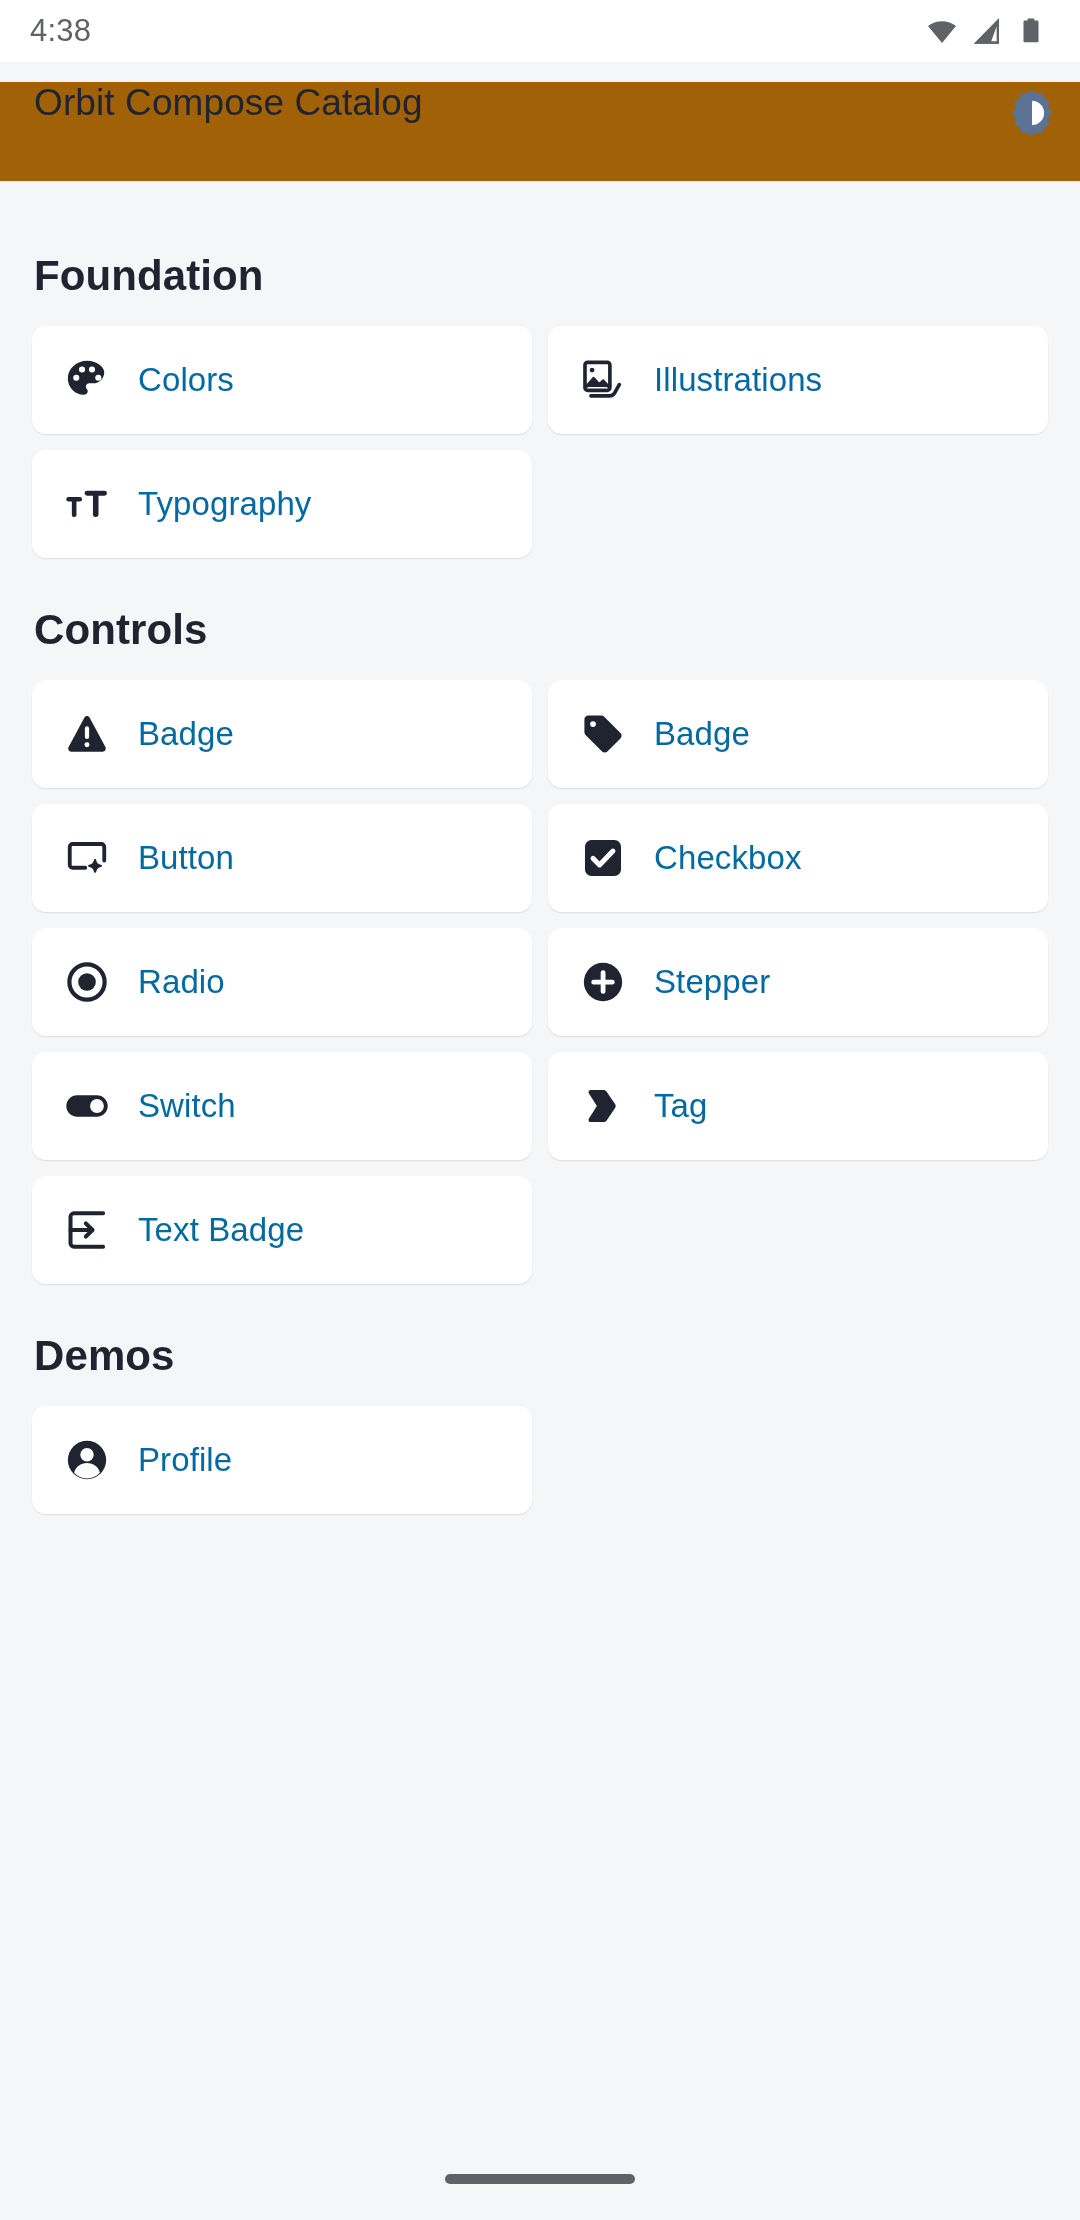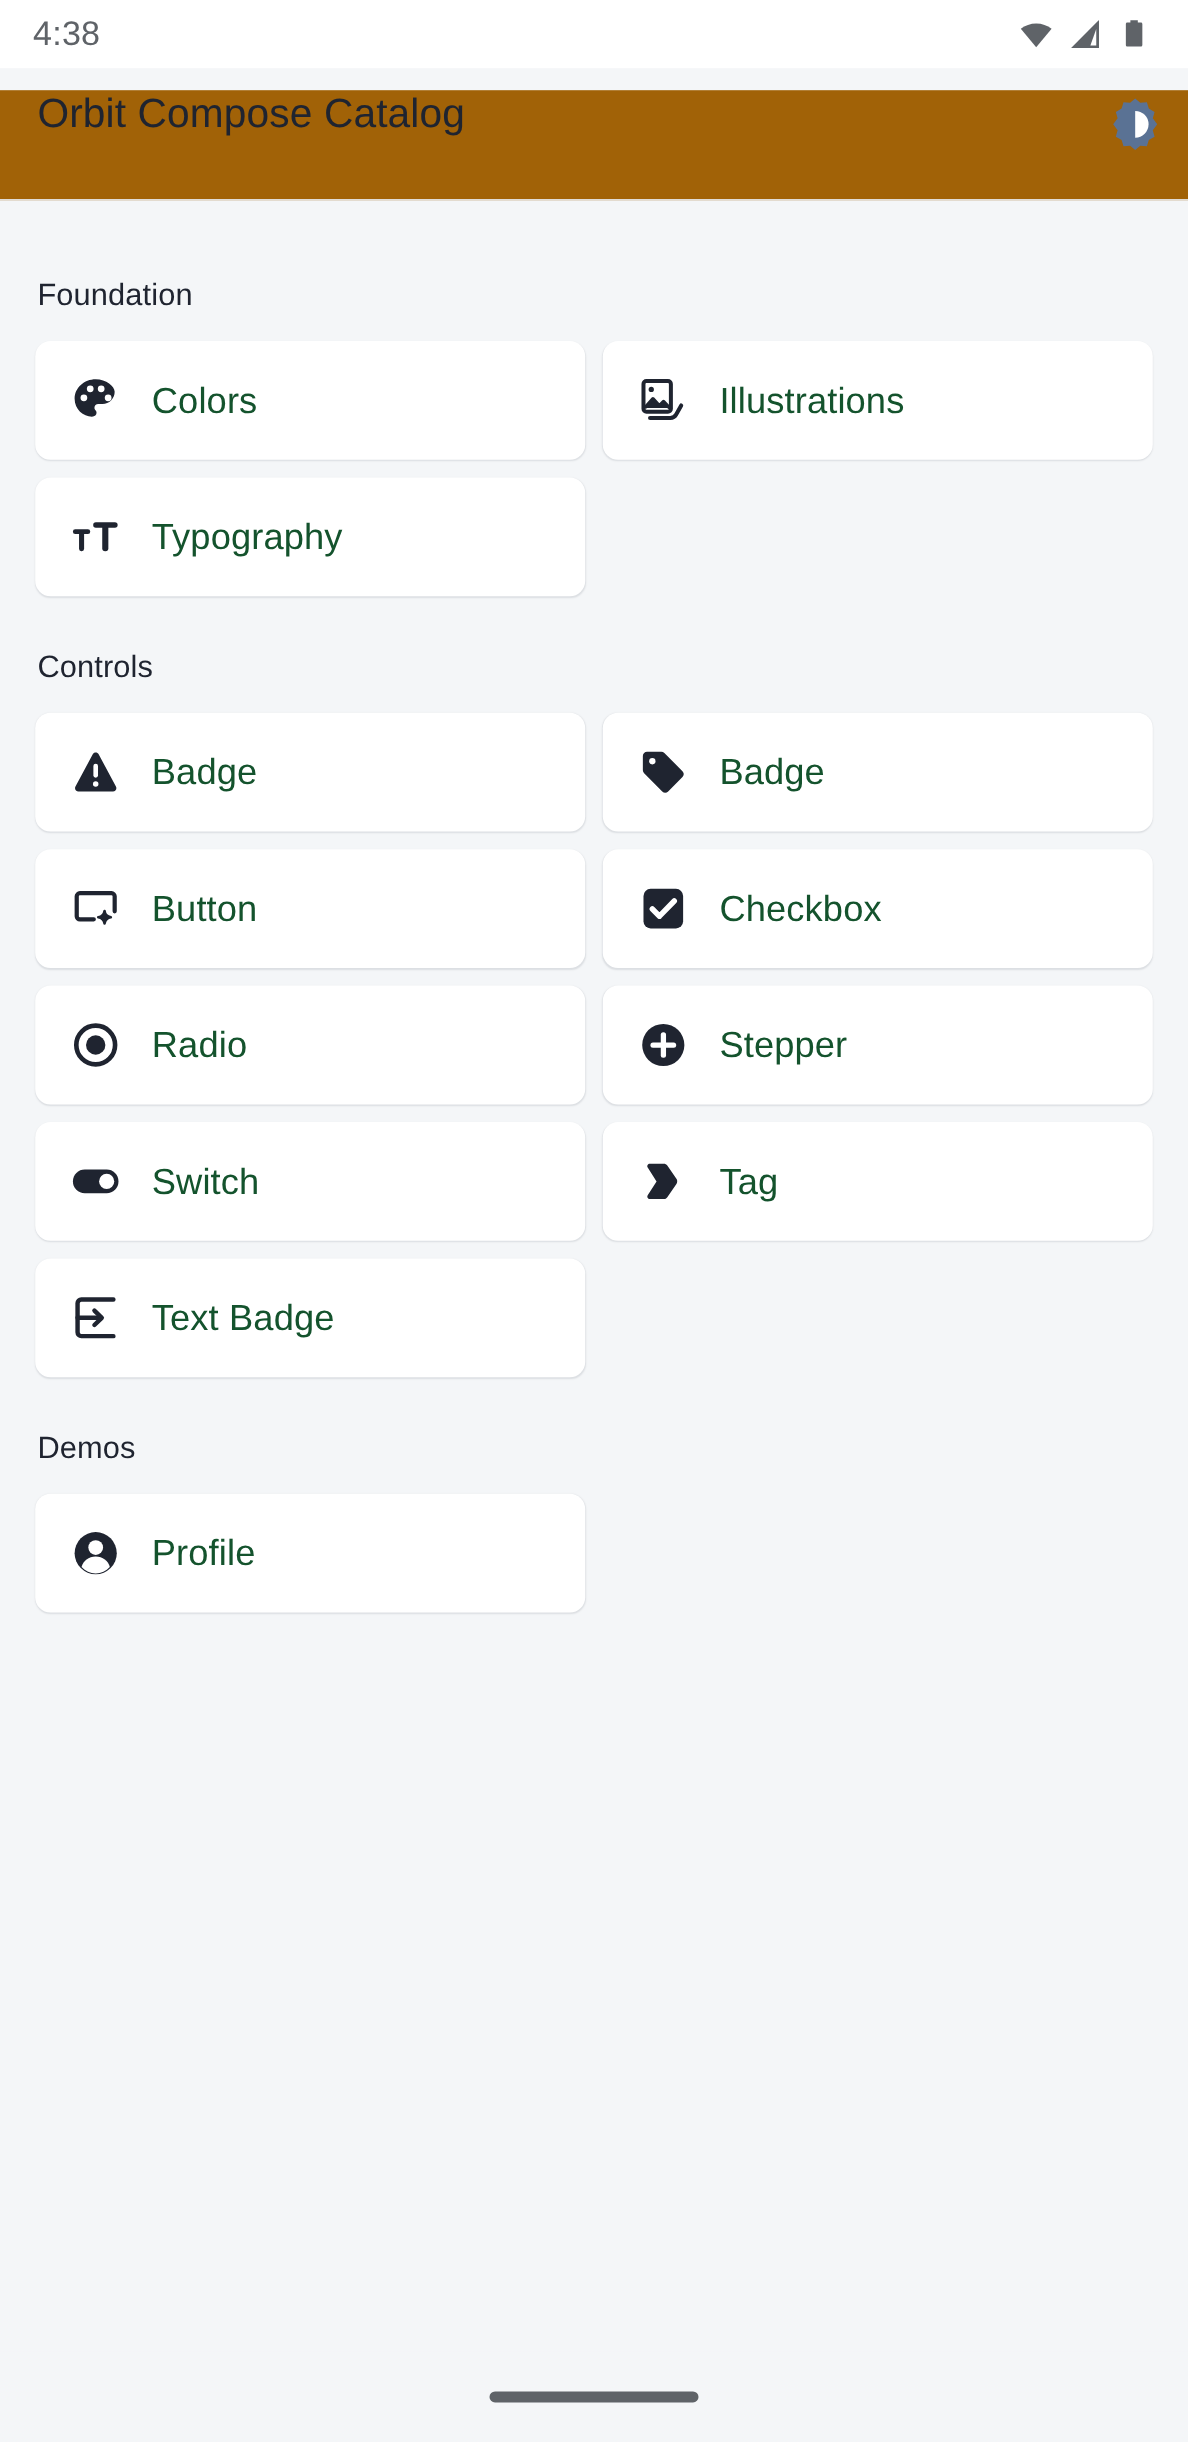--- a/index.html
+++ b/index.html
@@ -28,33 +28,33 @@
     padding:0 17px 0 34px;
     border-bottom:1px solid #e7eaee;
   }
   .appbar-title { font-size:37px; font-weight:400; color:#1f2430; letter-spacing:.1px; }
   .theme-btn { width:62px; height:62px; display:flex; align-items:center; justify-content:center; }
 
   
   .content { flex:1 1 auto; overflow:hidden; padding:0 0 0 0; background:#f4f6f8; }
   .section { padding:0 32px; }
   .section-title {
-    font-size:28px; font-weight:400; color:#1f2430;
+    font-size:42px; font-weight:700; color:#1f2430;
     padding:48px 0 26px 2px; letter-spacing:.1px;
   }
   .section:first-child .section-title { padding-top:50px; }
   .grid { display:grid; grid-template-columns:1fr 1fr; gap:16px 16px; }
   .card {
     background:#ffffff; border-radius:14px; height:108px;
     display:flex; align-items:center; gap:26px;
     padding:0 26px 0 30px;
     box-shadow:0 1px 2px rgba(20,28,45,.07), 0 1px 1px rgba(20,28,45,.04);
   }
   .card-icon { width:50px; height:50px; flex:0 0 50px; display:flex; align-items:center; justify-content:center; }
-  .card-label { font-size:33px; color:#14532d; white-space:nowrap; letter-spacing:.1px; }
+  .card-label { font-size:33px; color:#0369a1; white-space:nowrap; letter-spacing:.1px; }
 
   
   .navbar { flex:0 0 82px; display:flex; align-items:center; justify-content:center; background:#f4f6f8; }
   .home-pill { width:190px; height:10px; border-radius:6px; background:#5f6368; }
 
   svg { display:block; }
 </style>
 </head>
 <body>
 

